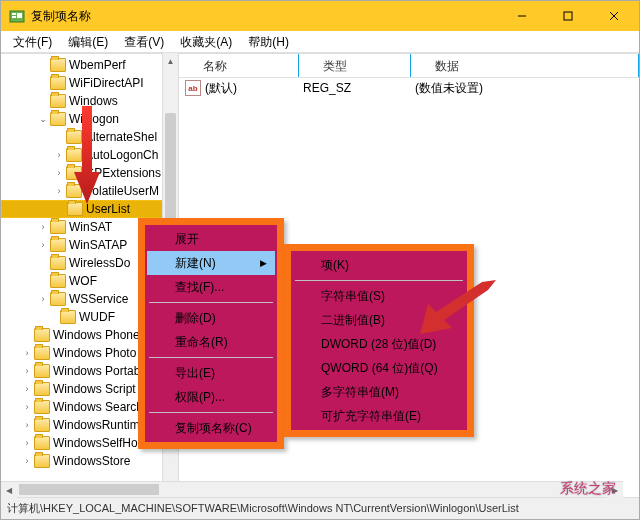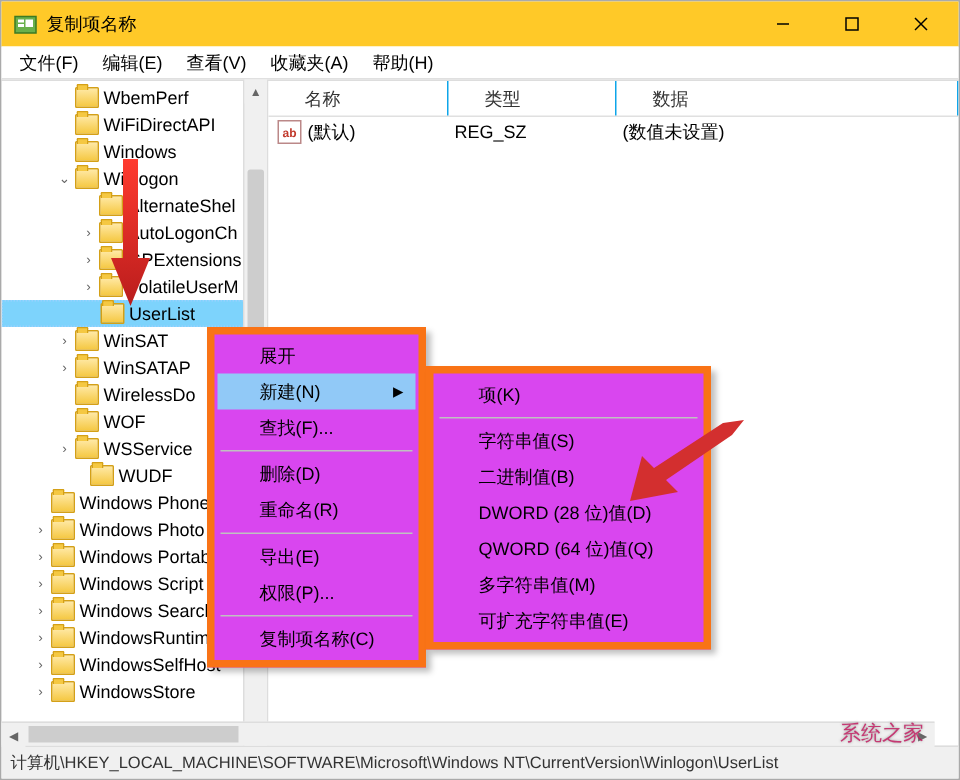--- a/index.html
+++ b/index.html
@@ -7,34 +7,34 @@
 .window{width:640px;height:520px;background:#fff;border:1px solid #aaa;display:flex;flex-direction:column}
 .titlebar{height:30px;background:#ffc928;display:flex;align-items:center;padding:0 2px 0 8px}
 .titlebar-icon{width:16px;height:16px;margin-right:6px;display:inline-flex;align-items:center;justify-content:center}
 .title-text{flex:1;font-size:12px;color:#000}
 .win-btn{width:46px;height:30px;display:flex;align-items:center;justify-content:center;color:#000}
 .menubar{height:22px;background:#fff;display:flex;padding:0 4px;border-bottom:1px solid #e0e0e0}
 .menu-item{padding:3px 8px;cursor:default}
 .content{flex:1;display:flex;overflow:hidden;border-top:1px solid #ddd}
 .tree{width:178px;overflow:auto;border-right:1px solid #ddd;background:#fff;padding:2px 0}
 .tree-node{display:flex;align-items:center;height:18px;padding-left:4px;white-space:nowrap;cursor:default}
-.tree-node.selected{background:#7dd3fc;border:1px dotted #99d1ff}
+.tree-node.selected{background:#eab308;border:1px dotted #99d1ff}
 .expander{width:12px;height:12px;display:inline-flex;align-items:center;justify-content:center;font-size:9px;color:#666;margin-right:1px}
 .folder-icon{width:16px;height:14px;margin-right:3px;display:inline-block;background:linear-gradient(#ffe9a6,#f5c842);border:1px solid #d4a017;border-radius:1px;position:relative}
 .folder-icon::before{content:"";position:absolute;top:-3px;left:0;width:6px;height:3px;background:#f5c842;border:1px solid #d4a017;border-bottom:none;border-radius:1px 1px 0 0}
 .node-label{font-size:12px}
 .list{flex:1;background:#fff;display:flex;flex-direction:column}
 .list-header{height:24px;display:flex;border-bottom:1px solid #e0e0e0}
 .col-head{padding:4px 24px;border-right:1px solid #0ea5e9;color:#333}
 .col-name{width:120px}.col-type{width:112px}.col-data{flex:1}
 .list-row{display:flex;height:20px;align-items:center;padding-left:6px}
 .val-icon{width:16px;height:16px;margin-right:4px;background:#fff;border:1px solid #b88;display:inline-flex;align-items:center;justify-content:center;font-size:8px;color:#c1392b;font-weight:bold}
 .statusbar{height:22px;border-top:1px solid #ddd;padding:3px 6px;font-size:11px;color:#333;overflow:hidden;white-space:nowrap;background:#f0f0f0}
 
-.ctx{position:absolute;background:#d946ef;border:5px solid #f97316;box-shadow:3px 3px 4px rgba(0,0,0,0.25);padding:2px}
+.ctx{position:absolute;background:#be185d;border:7px solid #f97316;box-shadow:3px 3px 4px rgba(0,0,0,0.25);padding:2px}
 .ctx-item{height:24px;display:flex;align-items:center;padding:0 28px 0 28px;position:relative;cursor:default;white-space:nowrap}
 .ctx-item:hover,.ctx-item.hl{background:#91c9f7}
 .ctx-item .arrow{position:absolute;right:8px;font-size:9px}
 .ctx-sep{height:1px;background:#c0c0c0;margin:3px 2px}
 .ctx1{left:138px;top:218px;width:146px}
 .ctx2{left:284px;top:244px;width:190px}
 
 .arrow-annot{position:absolute;pointer-events:none}
 .watermark{position:absolute;right:24px;bottom:22px;color:#be185d;opacity:.85;font-size:14px;text-shadow:0 0 2px #888;pointer-events:none}
 .scrollbar-v{position:absolute;right:1px;top:53px;width:16px;bottom:23px;background:#f0f0f0;border-left:1px solid #ddd}

